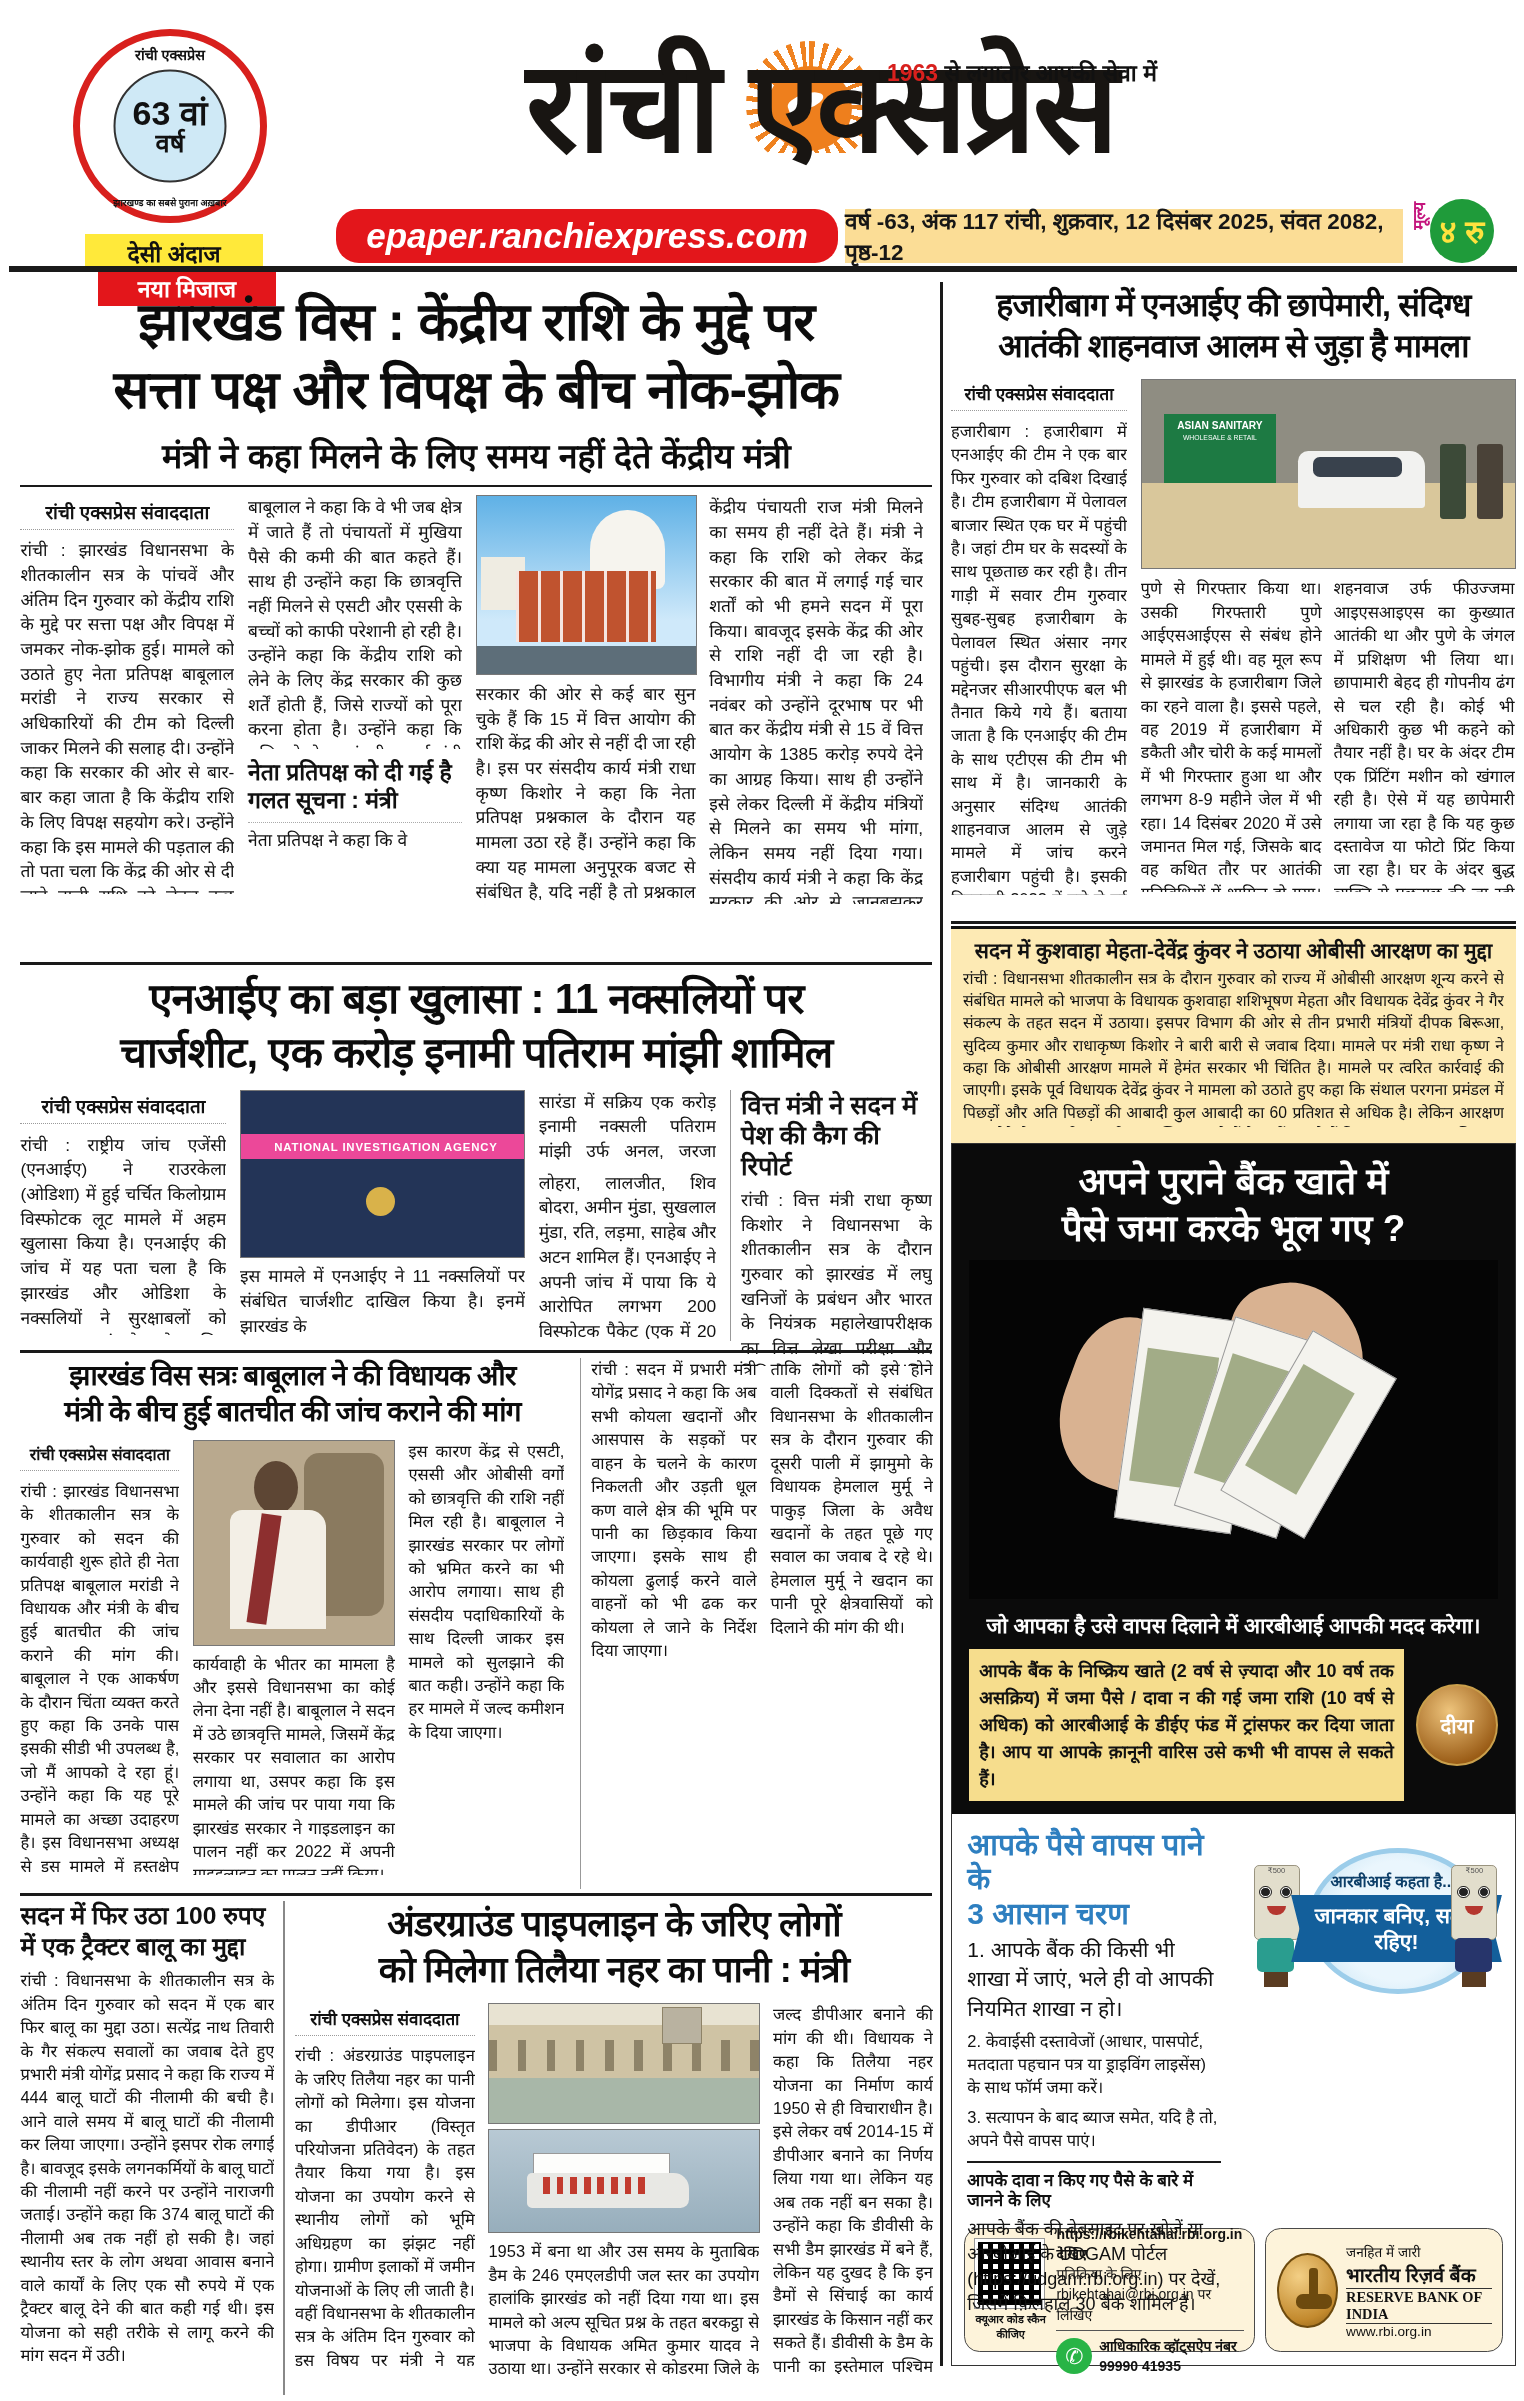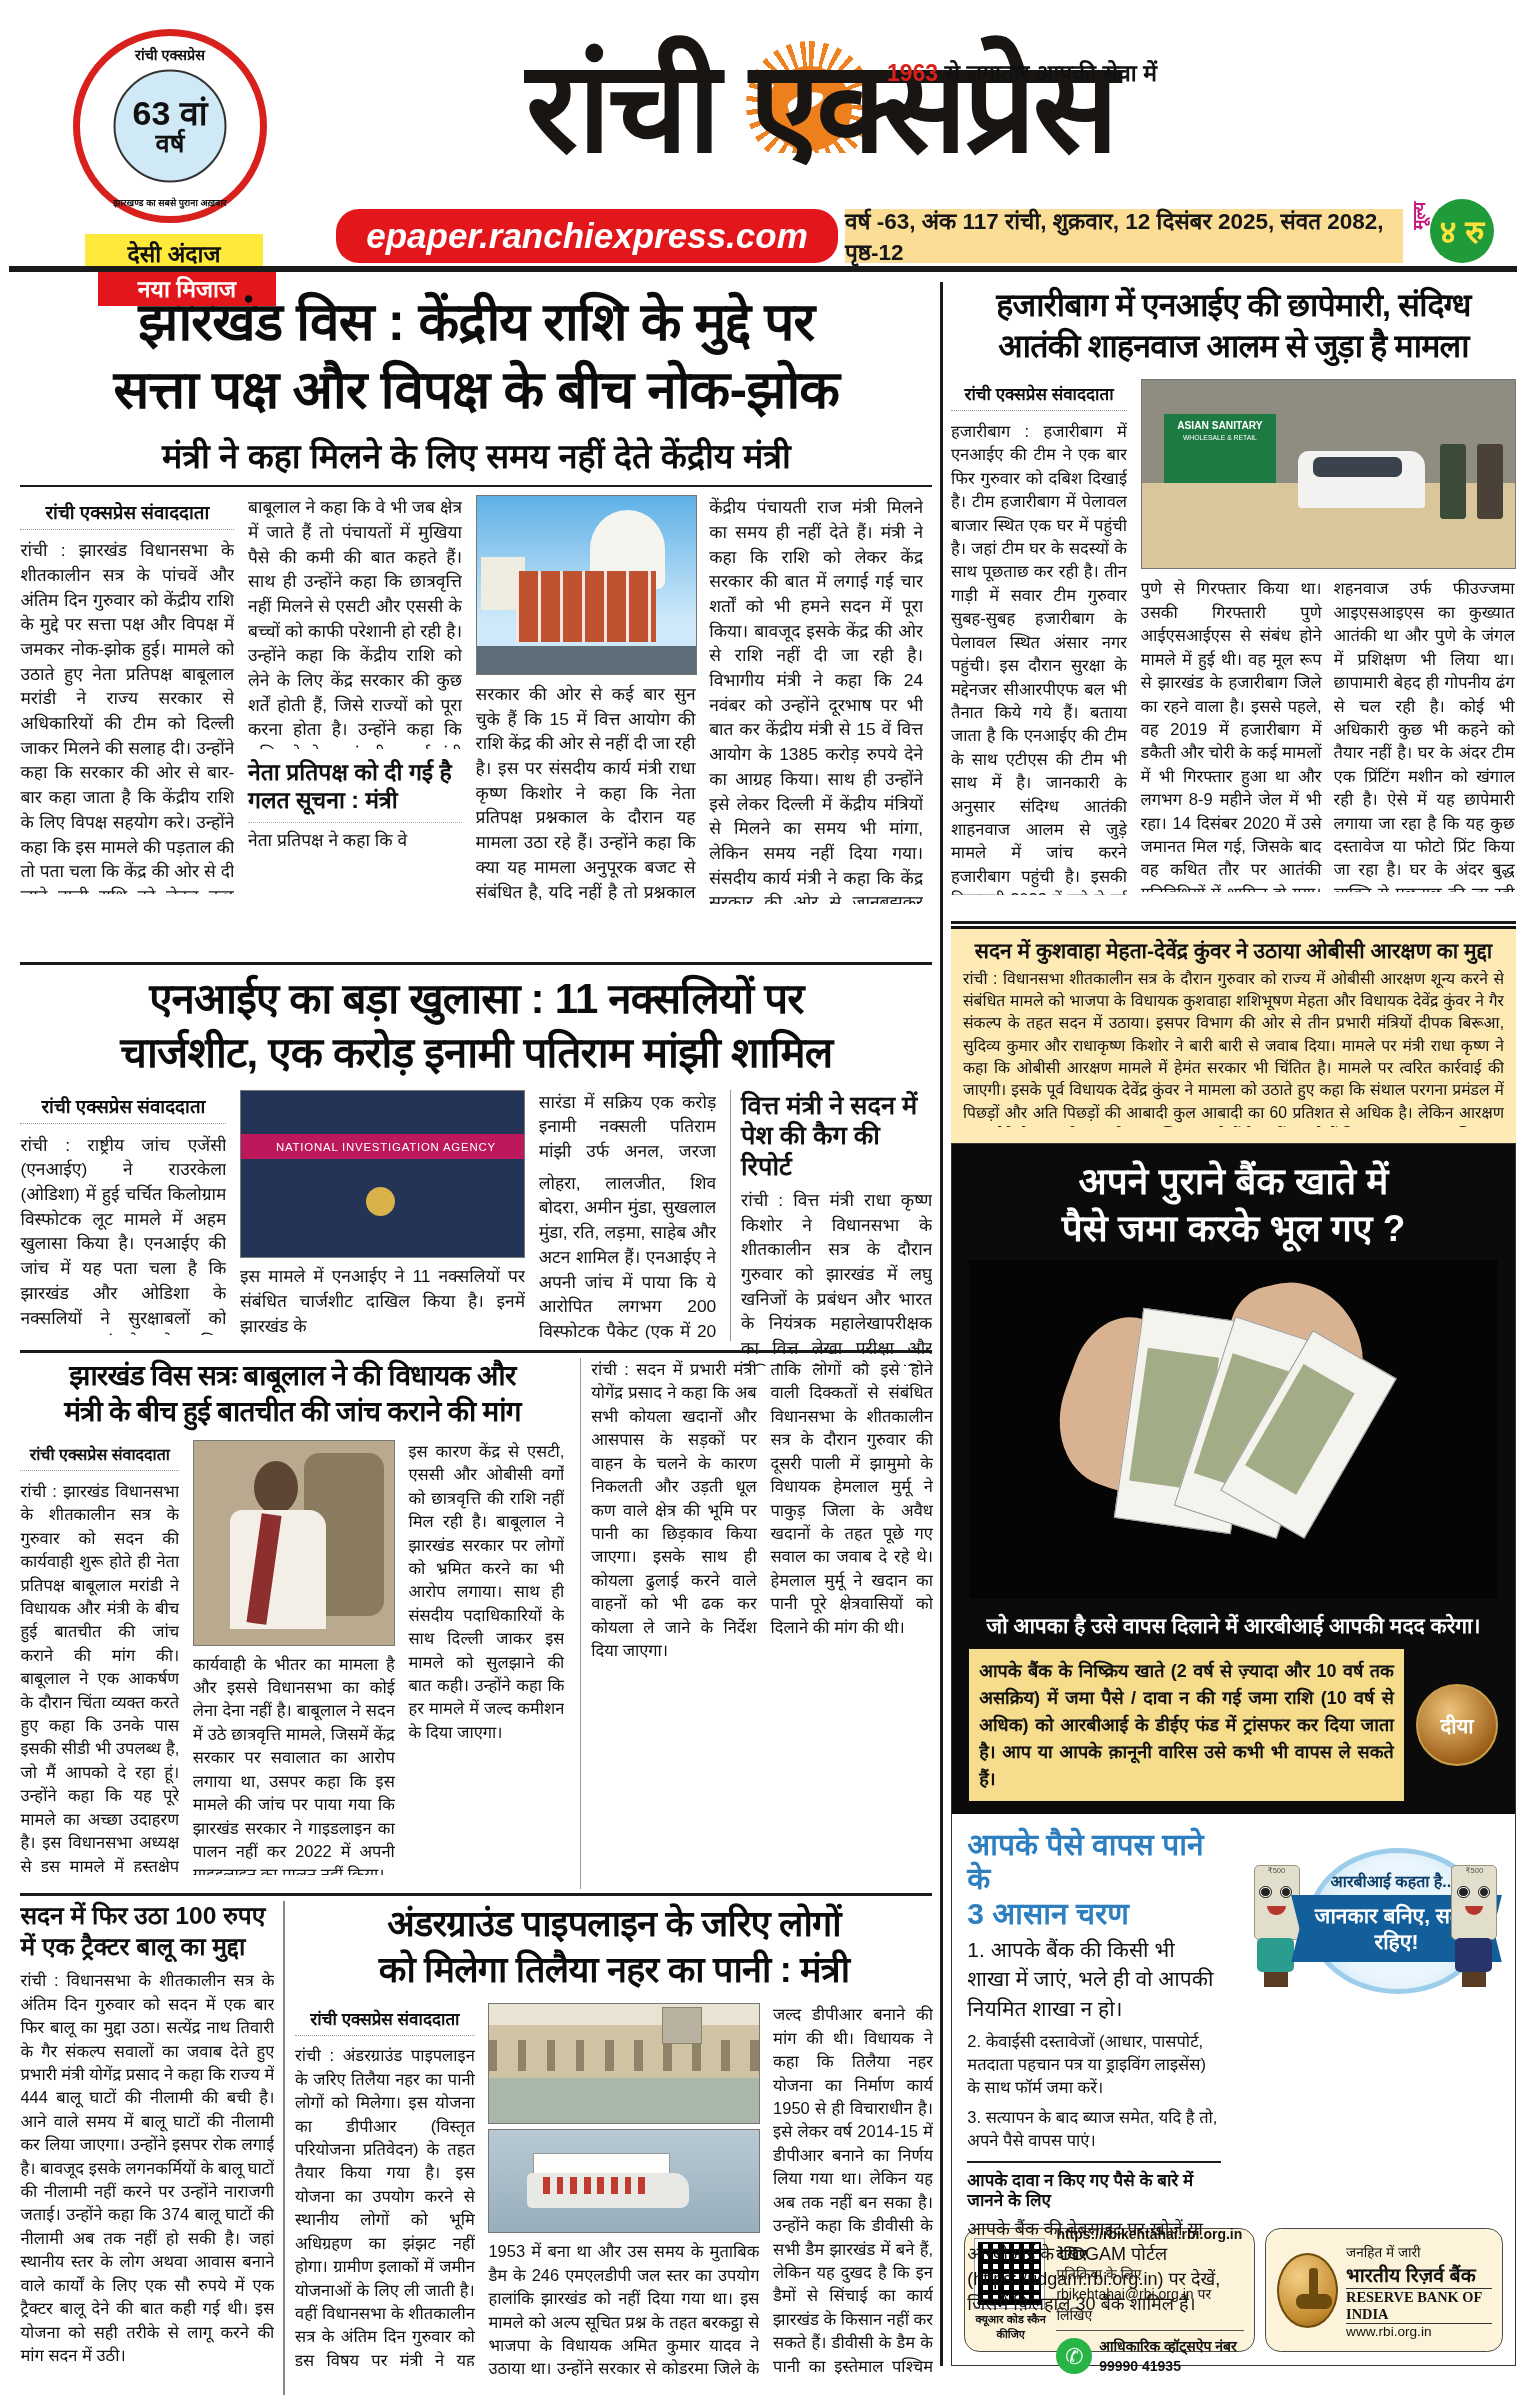--- a/index.html
+++ b/index.html
@@ -82,22 +82,22 @@
            background-image:repeating-linear-gradient(90deg,rgba(255,255,255,.85) 0 3.4px,transparent 3.4px 22px);}
   .vs-wing{position:absolute;left:2%;top:34%;width:20%;height:30%;background:#efece2;}
   .vs-base{position:absolute;left:0;bottom:0;width:100%;height:16%;background:#5d6e79;}
   .hz-build{position:absolute;inset:0;background:linear-gradient(#8f8d82 55%,#d9c79b 55%);}
   .hz-sign{position:absolute;left:6%;top:18%;width:30%;height:34%;background:#1d7a43;color:#fff;text-align:center;
            font-weight:800;font-size:10.2px;padding-top:5.1px;line-height:1.4;}
   .hz-car{position:absolute;left:42%;top:38%;width:34%;height:30%;background:#f2f2f0;border-radius:10.2px 15.3px 3.4px 3.4px;}
   .hz-car:after{content:"";position:absolute;left:12%;top:10%;width:70%;height:36%;background:#39424d;border-radius:6.8px;}
   .hz-man{position:absolute;width:7%;height:40%;background:#3c4a38;top:34%;border-radius:3.4px;}
   .nia-b{position:absolute;inset:0;background:#233457;}
-  .nia-band{position:absolute;left:0;top:26%;width:100%;padding:6.8px 3.4px;background:#be185d;color:#fff;text-align:center;
-            font-weight:400;font-size:11.4px;letter-spacing:0.8px;}
+  .nia-band{position:absolute;left:0;top:26%;width:100%;padding:6.8px 3.4px;background:#ec4899;color:#fff;text-align:center;
+            font-weight:700;font-size:11.4px;letter-spacing:0.8px;}
   .nia-em{position:absolute;left:44%;top:58%;width:29px;height:29px;border-radius:50%;background:#d9b24a;}
   .bab-bg{position:absolute;inset:0;background:#b9a98e;}
   .bab-seat{position:absolute;left:55%;top:6%;width:40%;height:80%;background:#8a7a5f;border-radius:15.3px;}
   .bab-head{position:absolute;left:30%;top:10%;width:22%;height:26%;background:#5d4634;border-radius:50%;}
   .bab-body{position:absolute;left:18%;top:34%;width:48%;height:58%;background:#f3efe6;border-radius:12px 17px 0 0;}
   .bab-sash{position:absolute;left:30%;top:36%;width:10%;height:54%;background:#8d2f2f;transform:rotate(8deg);}
   .dam-w{position:absolute;inset:0;background:linear-gradient(#e8e3d2 18%,#cfc3a4 18% 62%,#a8b7a8 62%);}
   .dam-arch{position:absolute;left:0;top:30%;width:100%;height:26%;
             background:repeating-linear-gradient(90deg,#8e8368 0 8.5px,#cfc3a4 8.5px 29px);}
   .dam-tower{position:absolute;left:64%;top:2%;width:14%;height:30%;background:#b9b2a0;border:0.8px solid #8e8368;}

